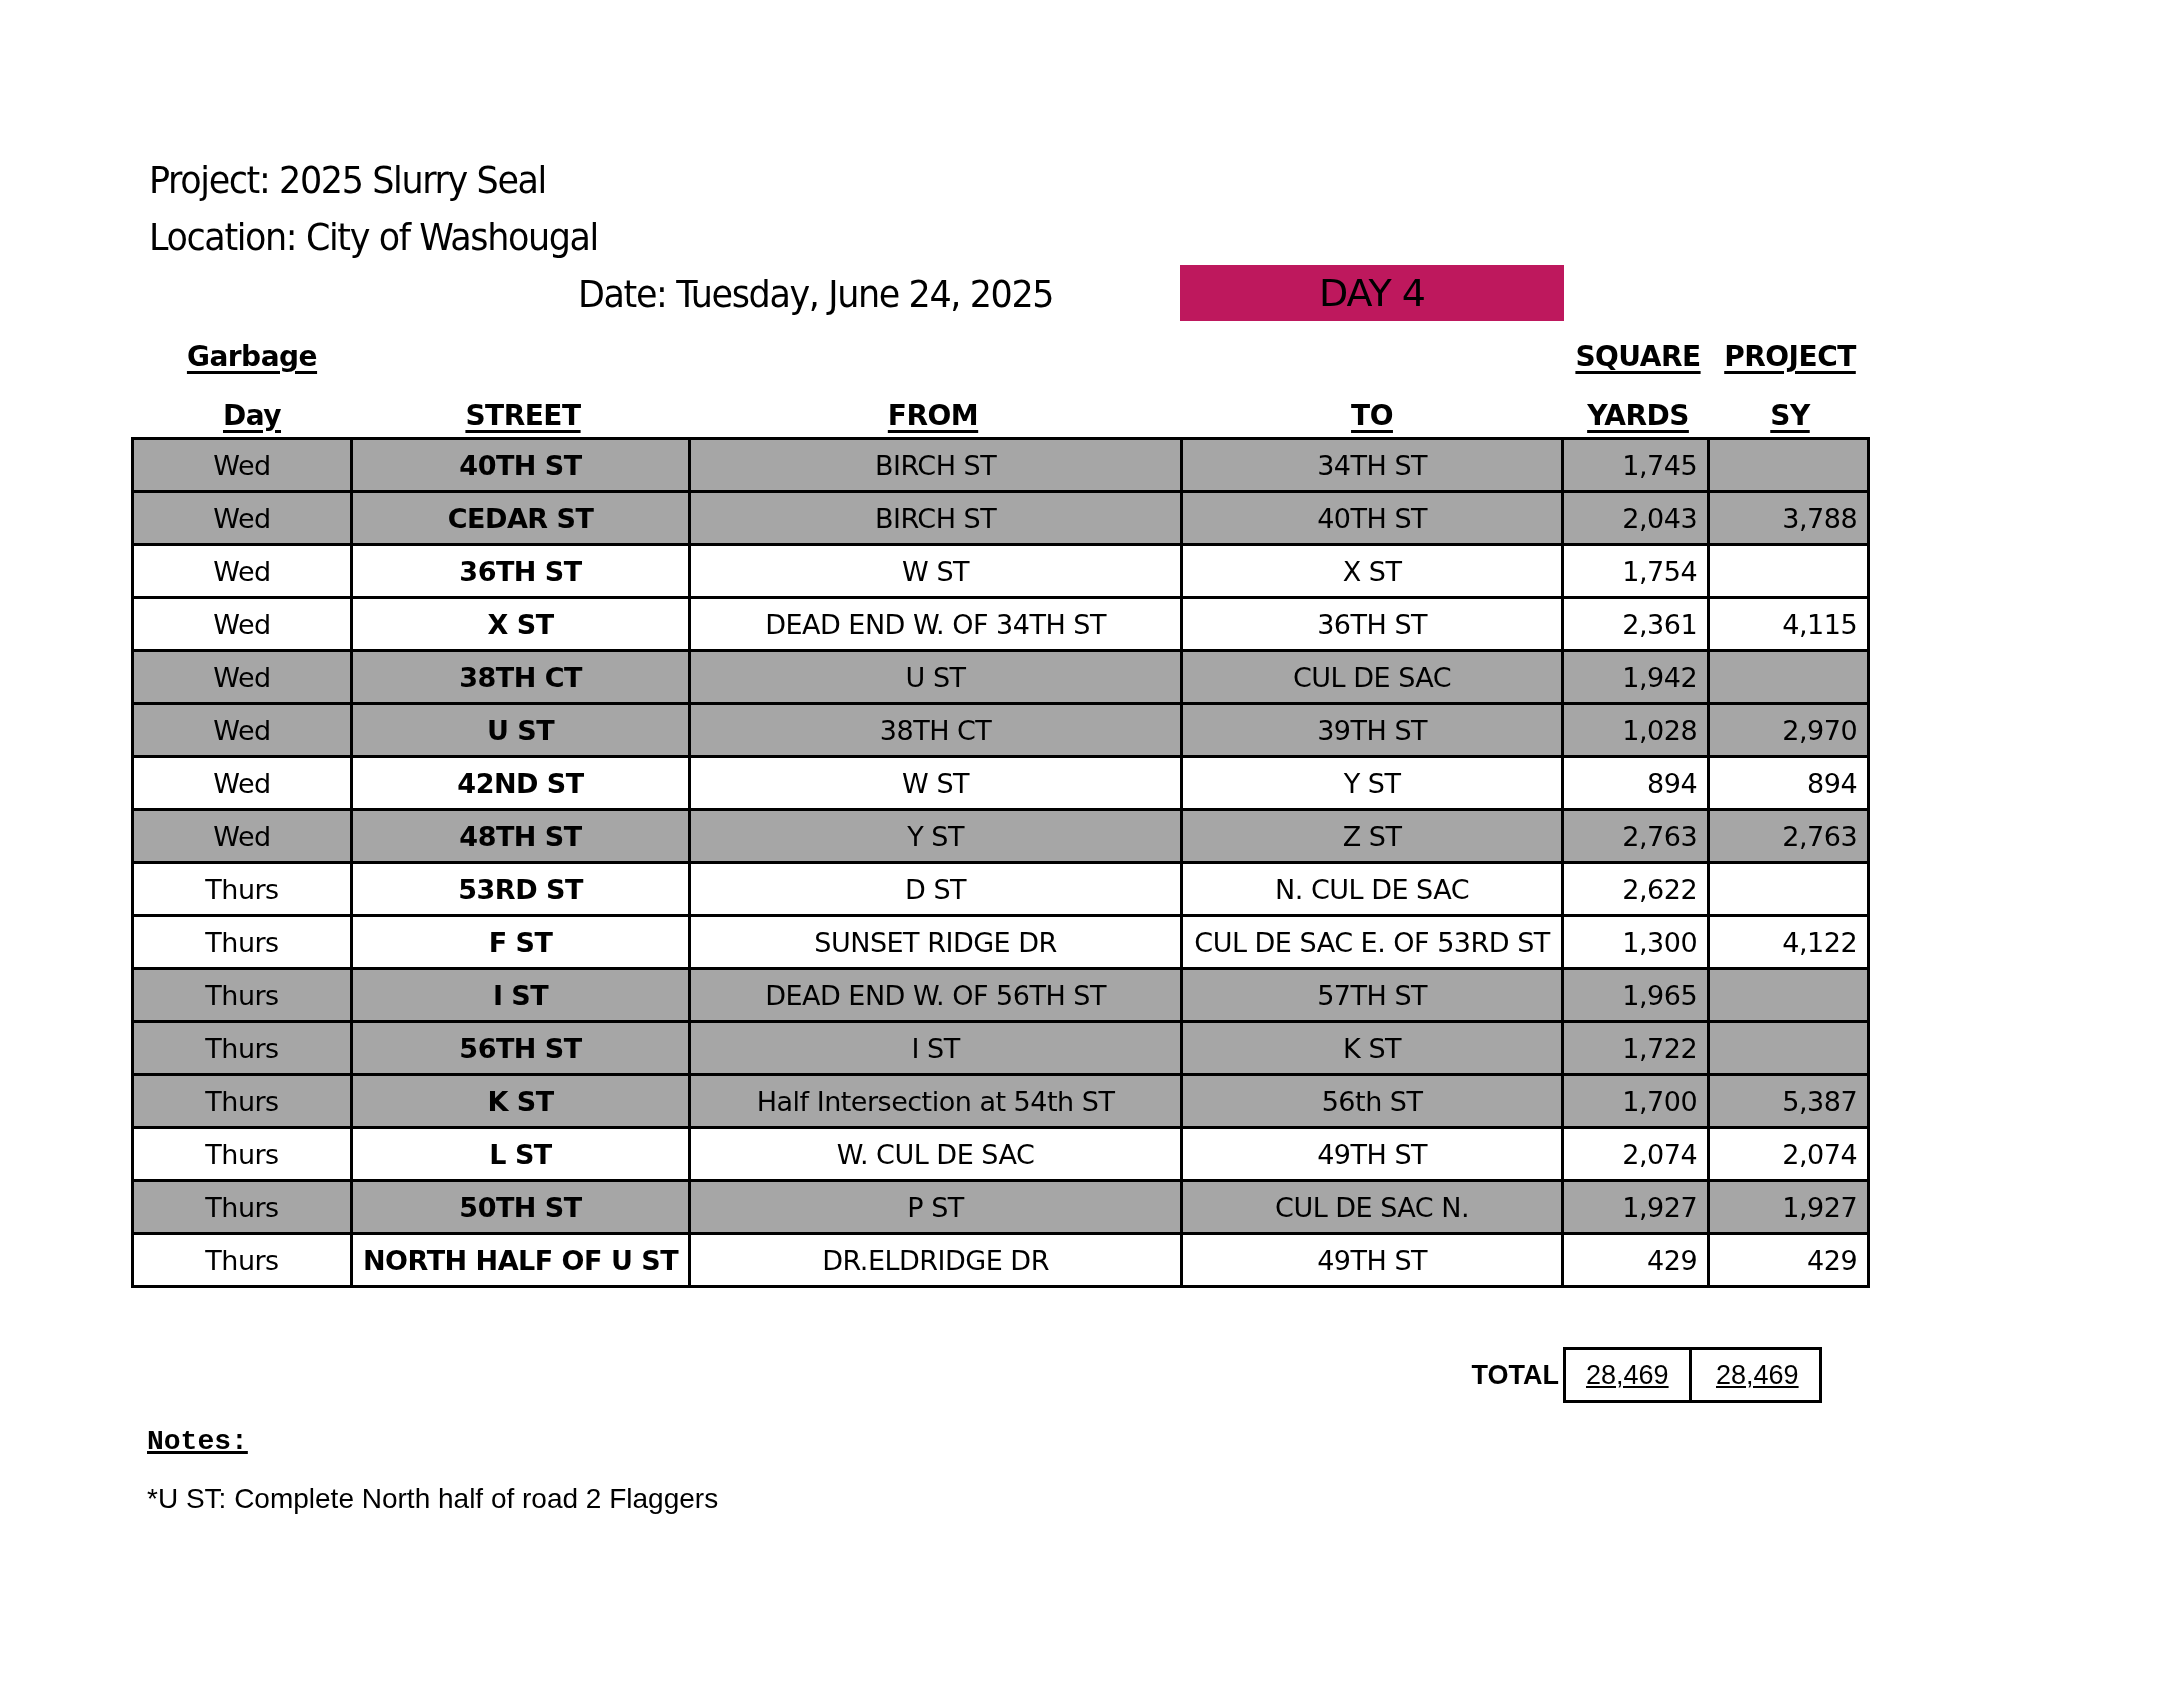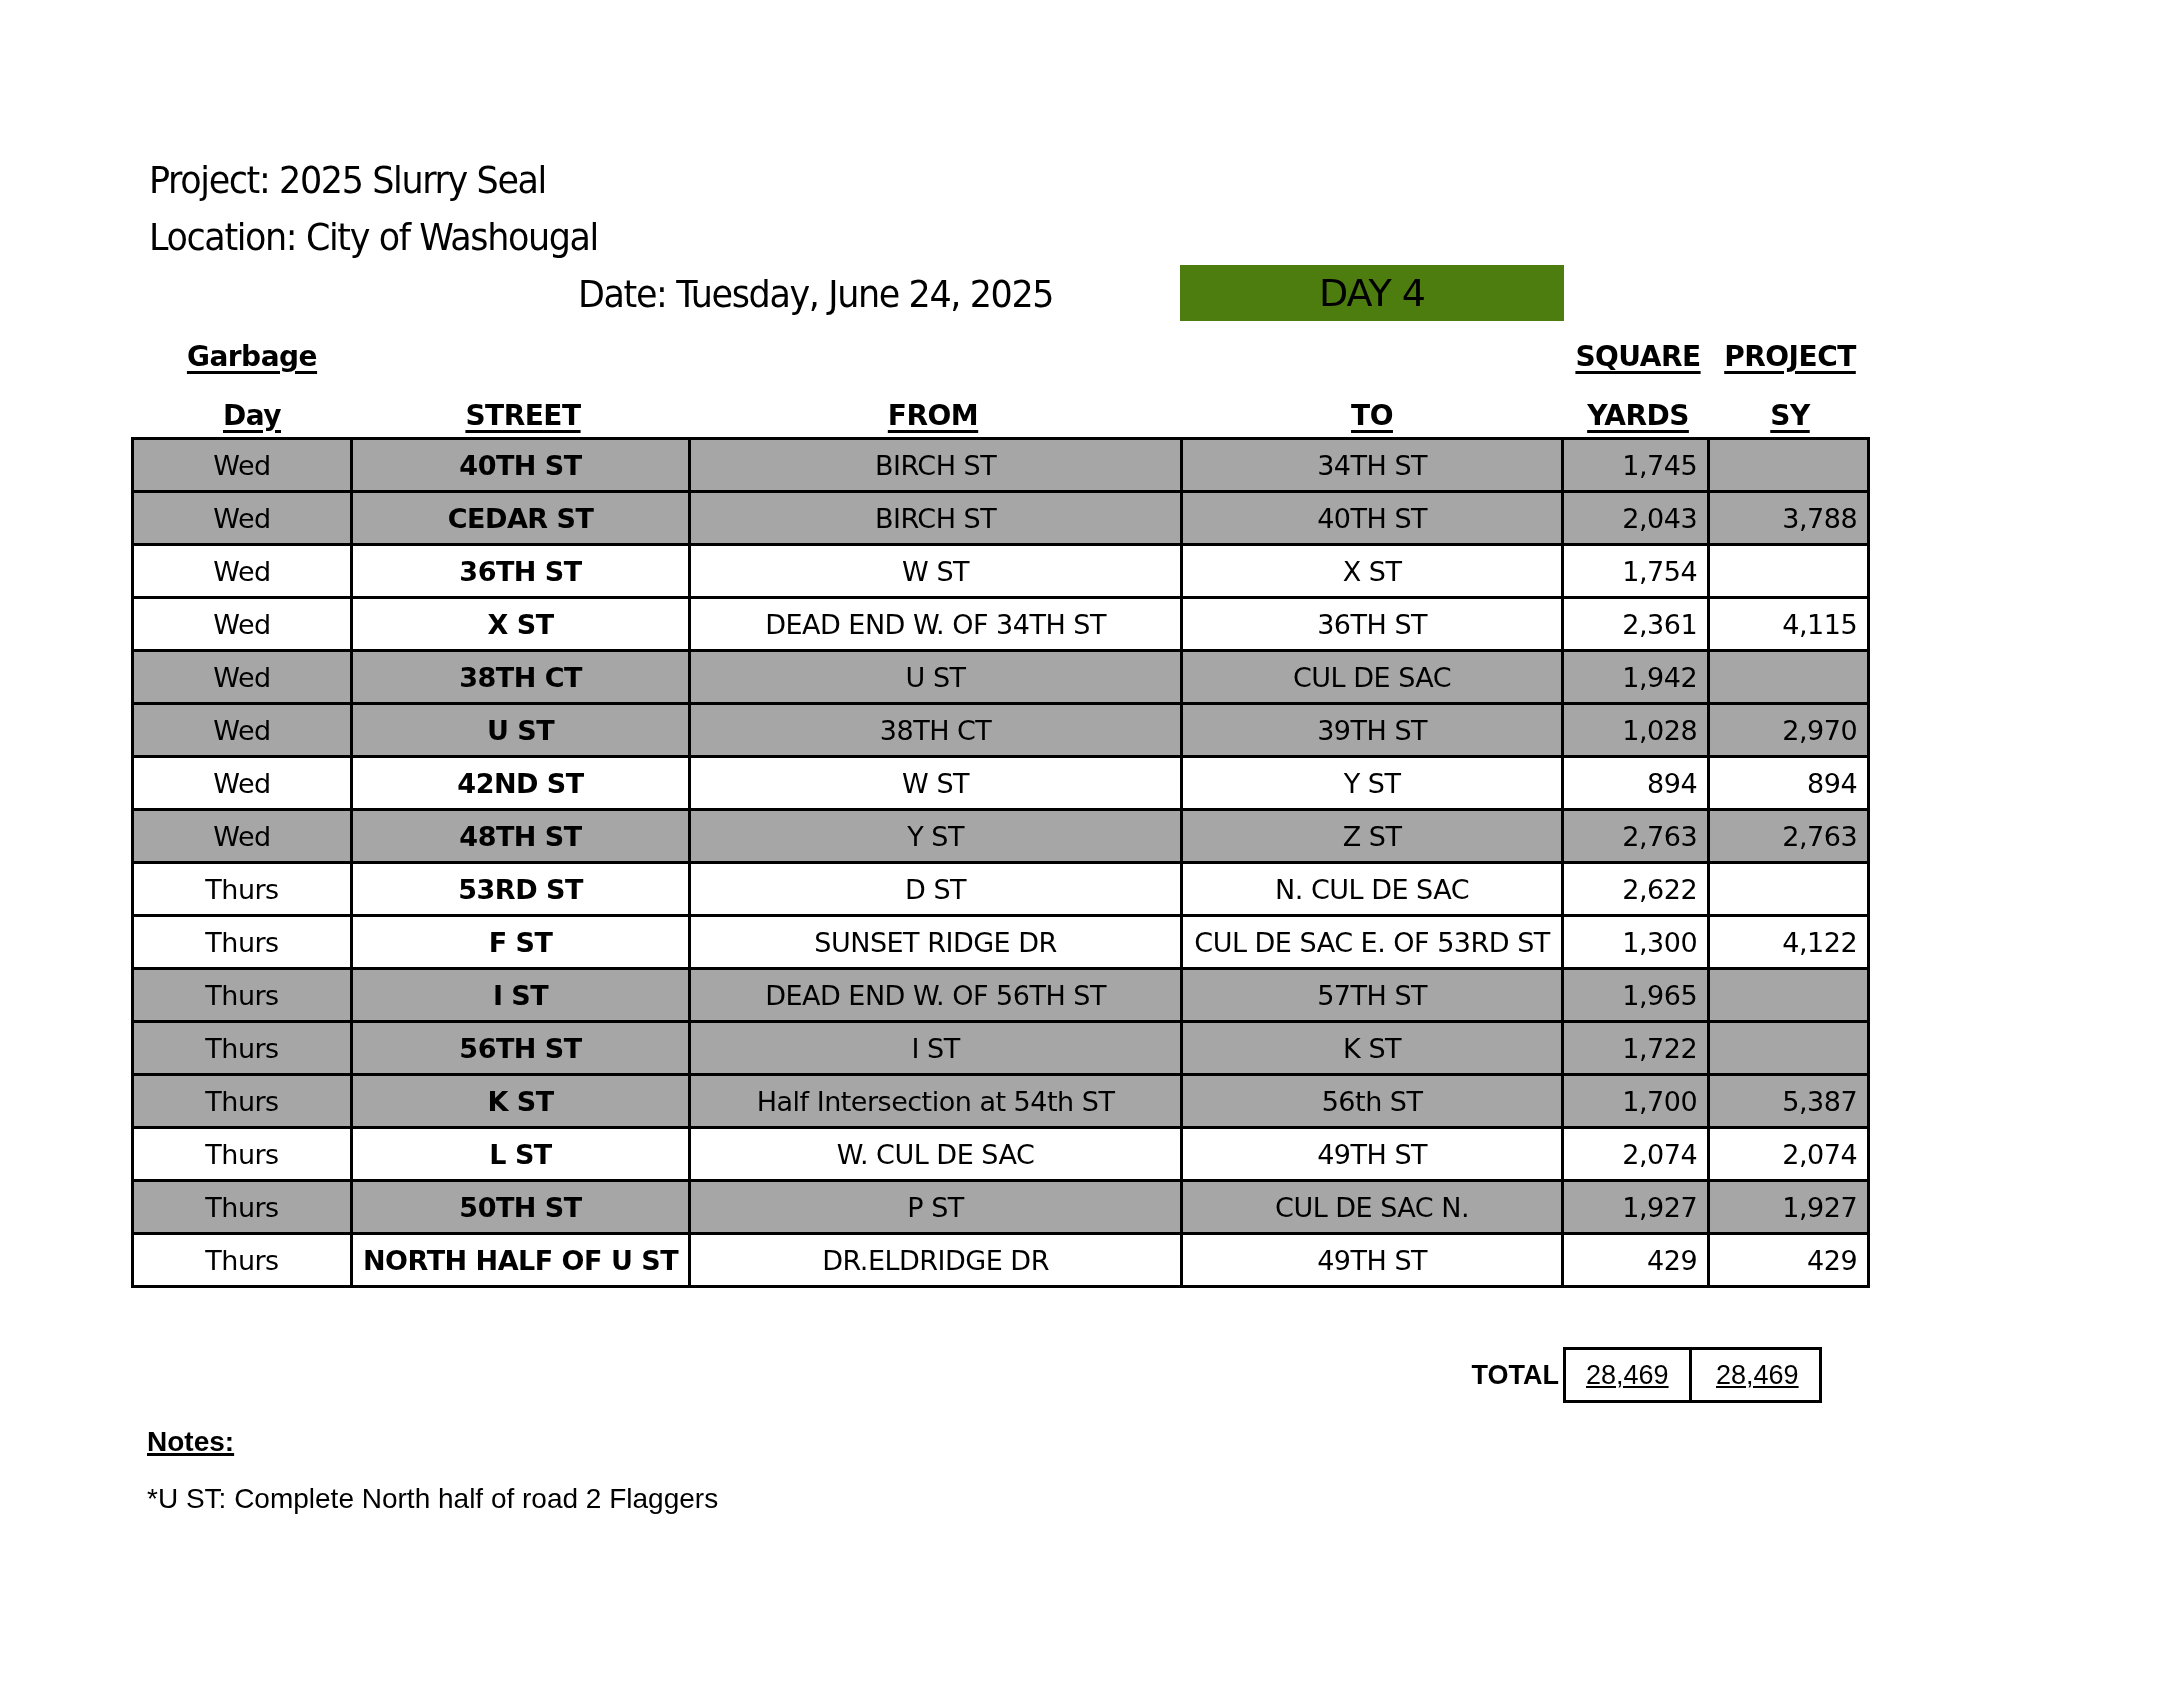--- a/index.html
+++ b/index.html
@@ -12,30 +12,30 @@
   table.sched tr.shade td { background:#a6a6a6; }
   td.c-day { width:196px; }
   td.c-street { width:303px; font-weight:bold; }
   td.c-from { width:469px; }
   td.c-to { width:358px; }
   td.c-sy { width:123px; text-align:right !important; }
   td.c-psy { width:137px; text-align:right !important; }
   .total-label { position:absolute; left:1386px; top:1347px; width:173px; height:56px; display:flex; align-items:center; justify-content:flex-end; font-weight:bold; font-size:27px; font-family:"Liberation Sans", sans-serif; }
   table.totals { position:absolute; left:1563px; top:1347px; border-collapse:collapse; }
   table.totals td { border:3px solid #000; height:50px; padding:0 20px; font-size:27px; text-align:right; font-family:"Liberation Sans", sans-serif;text-decoration:underline; }
-  .notes-title { position:absolute; left:147px; top:1426px; font-family:Liberation Sans, sans-serif; font-weight:bold; font-size:28px; text-decoration:underline; text-decoration-thickness:3px; }
+  .notes-title { position:absolute; left:147px; top:1426px; font-family:Liberation Mono, monospace; font-weight:bold; font-size:28px; text-decoration:underline; text-decoration-thickness:3px; }
   .note-line { position:absolute; left:147px; top:1483px; font-family:"Liberation Sans", sans-serif; font-size:28px; white-space:nowrap; }
 </style>
 </head>
 <body>
 
 <div class="hdr-line" style="left:149px; top:158px;">Project: 2025 Slurry Seal</div>
 <div class="hdr-line" style="left:149px; top:215px;">Location: City of Washougal</div>
 <div class="hdr-line" style="left:578px; top:272px;">Date: Tuesday, June 24, 2025</div>
-<div class="day-badge" style="background:#4d7c0f;">DAY 4</div>
+<div class="day-badge" style="background:#be185d;">DAY 4</div>
 
 <div class="colhead" style="left:252px; top:340px;">Garbage</div>
 <div class="colhead" style="left:252px; top:399px;">Day</div>
 <div class="colhead" style="left:523px; top:399px;">STREET</div>
 <div class="colhead" style="left:933px; top:399px;">FROM</div>
 <div class="colhead" style="left:1372px; top:399px;">TO</div>
 <div class="colhead" style="left:1638px; top:340px;">SQUARE</div>
 <div class="colhead" style="left:1638px; top:399px;">YARDS</div>
 <div class="colhead" style="left:1790px; top:340px;">PROJECT</div>
 <div class="colhead" style="left:1790px; top:399px;">SY</div>

